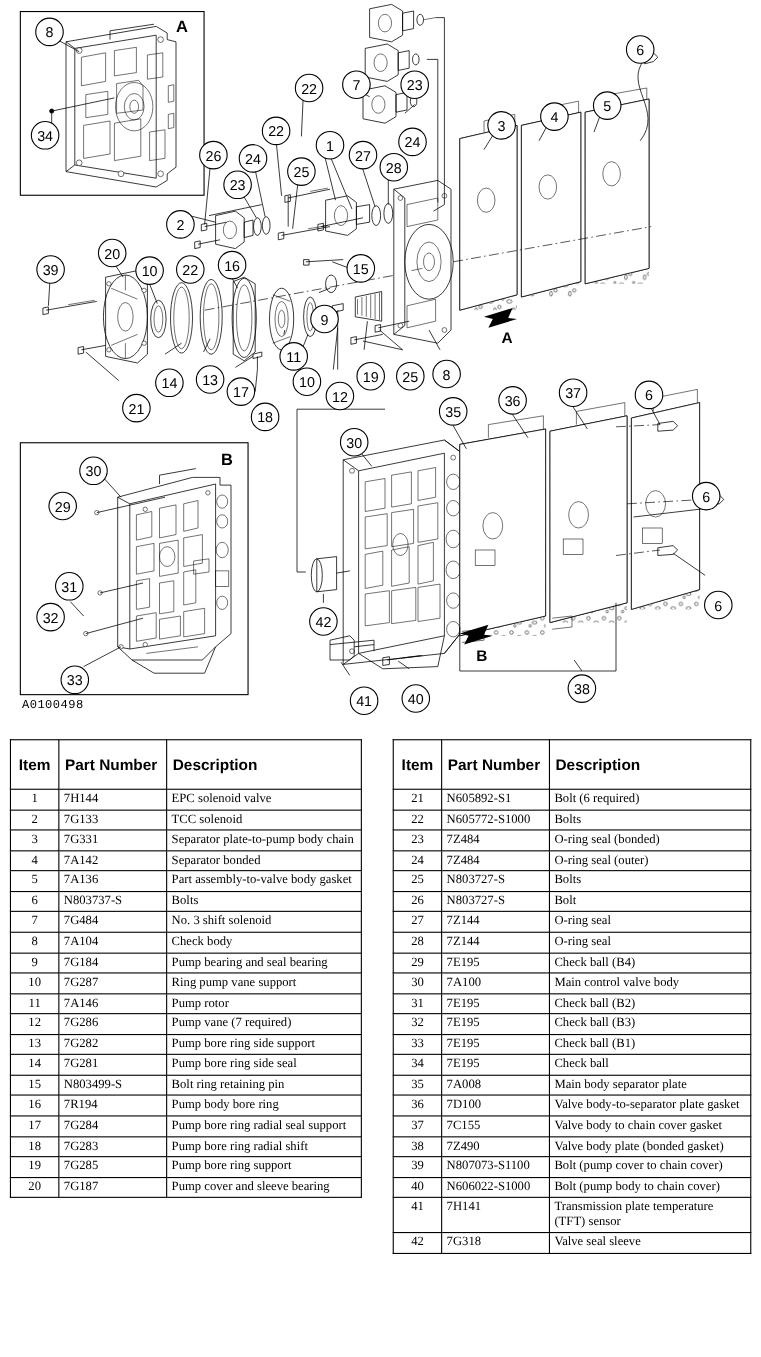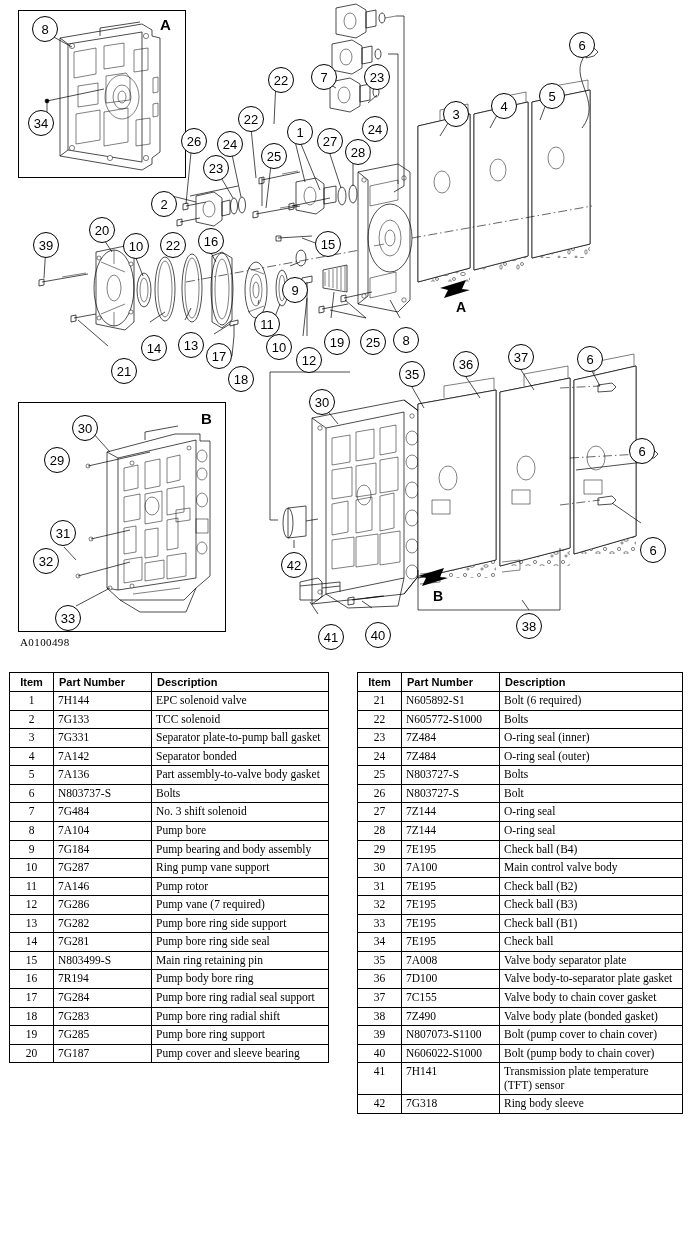--- a/index.html
+++ b/index.html
@@ -25,43 +25,43 @@
   .inset-label{
     position:absolute;font-size:15px;font-weight:700;z-index:6;
     font-family:"Liberation Sans", sans-serif;
   }
   .dirlabel{
     position:absolute;font-size:14px;font-weight:700;z-index:6;
     font-family:"Liberation Sans", sans-serif;
   }
   .figid{
     position:absolute;left:20px;top:636px;font-size:11px;
-    letter-spacing:.4px;font-family:Liberation Serif, serif;z-index:6;
+    letter-spacing:.4px;font-family:Liberation Mono, monospace;z-index:6;
   }
   .insetbox{
     position:absolute;border:1.2px solid #000;background:transparent;z-index:1;
   }
 
   
   .tables{
     position:absolute;left:0;top:672px;width:692px;
   }
   table.parts{
     position:absolute;top:0;border-collapse:collapse;
     table-layout:fixed;background:#fff;
   }
   table.parts.left{left:9px;width:320px;}
   table.parts.right{left:357px;width:326px;}
   table.parts th,table.parts td{
     border:1px solid #000;padding:2px 4px;vertical-align:top;
   }
   table.parts th{
     font-family:"Liberation Sans", sans-serif;
-    font-size:11px;font-weight:700;text-align:left;
-    padding:3px 5px;
+    font-size:14px;font-weight:700;text-align:left;
+    padding:14px 5px;
   }
   table.parts th.c-item{text-align:center;}
   table.parts td{
     font-family:"Liberation Serif", serif;
     font-size:11.5px;line-height:1.18;
   }
   table.parts td.c-item{text-align:center;}
   .col-item{width:44px;}
   .col-part{width:98px;}
   .col-desc{width:auto;}
@@ -565,21 +565,21 @@
           <td>EPC solenoid valve</td>
         </tr>
         <tr>
           <td class="c-item">2</td>
           <td>7G133</td>
           <td>TCC solenoid</td>
         </tr>
         <tr>
           <td class="c-item">3</td>
           <td>7G331</td>
-          <td>Separator plate-to-pump ball gasket</td>
+          <td>Separator plate-to-pump body chain</td>
         </tr>
         <tr>
           <td class="c-item">4</td>
           <td>7A142</td>
           <td>Separator bonded</td>
         </tr>
         <tr>
           <td class="c-item">5</td>
           <td>7A136</td>
           <td>Part assembly-to-valve body gasket</td>
@@ -590,26 +590,26 @@
           <td>Bolts</td>
         </tr>
         <tr>
           <td class="c-item">7</td>
           <td>7G484</td>
           <td>No. 3 shift solenoid</td>
         </tr>
         <tr>
           <td class="c-item">8</td>
           <td>7A104</td>
-          <td>Pump bore</td>
+          <td>Check body</td>
         </tr>
         <tr>
           <td class="c-item">9</td>
           <td>7G184</td>
-          <td>Pump bearing and body assembly</td>
+          <td>Pump bearing and seal bearing</td>
         </tr>
         <tr>
           <td class="c-item">10</td>
           <td>7G287</td>
           <td>Ring pump vane support</td>
         </tr>
         <tr>
           <td class="c-item">11</td>
           <td>7A146</td>
           <td>Pump rotor</td>
@@ -625,21 +625,21 @@
           <td>Pump bore ring side support</td>
         </tr>
         <tr>
           <td class="c-item">14</td>
           <td>7G281</td>
           <td>Pump bore ring side seal</td>
         </tr>
         <tr>
           <td class="c-item">15</td>
           <td>N803499-S</td>
-          <td>Main ring retaining pin</td>
+          <td>Bolt ring retaining pin</td>
         </tr>
         <tr>
           <td class="c-item">16</td>
           <td>7R194</td>
           <td>Pump body bore ring</td>
         </tr>
         <tr>
           <td class="c-item">17</td>
           <td>7G284</td>
           <td>Pump bore ring radial seal support</td>
@@ -682,21 +682,21 @@
           <td>Bolt (6 required)</td>
         </tr>
         <tr>
           <td class="c-item">22</td>
           <td>N605772-S1000</td>
           <td>Bolts</td>
         </tr>
         <tr>
           <td class="c-item">23</td>
           <td>7Z484</td>
-          <td>O-ring seal (inner)</td>
+          <td>O-ring seal (bonded)</td>
         </tr>
         <tr>
           <td class="c-item">24</td>
           <td>7Z484</td>
           <td>O-ring seal (outer)</td>
         </tr>
         <tr>
           <td class="c-item">25</td>
           <td>N803727-S</td>
           <td>Bolts</td>
@@ -742,21 +742,21 @@
           <td>Check ball (B1)</td>
         </tr>
         <tr>
           <td class="c-item">34</td>
           <td>7E195</td>
           <td>Check ball</td>
         </tr>
         <tr>
           <td class="c-item">35</td>
           <td>7A008</td>
-          <td>Valve body separator plate</td>
+          <td>Main body separator plate</td>
         </tr>
         <tr>
           <td class="c-item">36</td>
           <td>7D100</td>
           <td>Valve body-to-separator plate gasket</td>
         </tr>
         <tr>
           <td class="c-item">37</td>
           <td>7C155</td>
           <td>Valve body to chain cover gasket</td>
@@ -777,17 +777,17 @@
           <td>Bolt (pump body to chain cover)</td>
         </tr>
         <tr>
           <td class="c-item">41</td>
           <td>7H141</td>
           <td>Transmission plate temperature (TFT) sensor</td>
         </tr>
         <tr>
           <td class="c-item">42</td>
           <td>7G318</td>
-          <td>Ring body sleeve</td>
+          <td>Valve seal sleeve</td>
         </tr>
       </tbody>
   </table>
 </div>
 
 </body></html>

